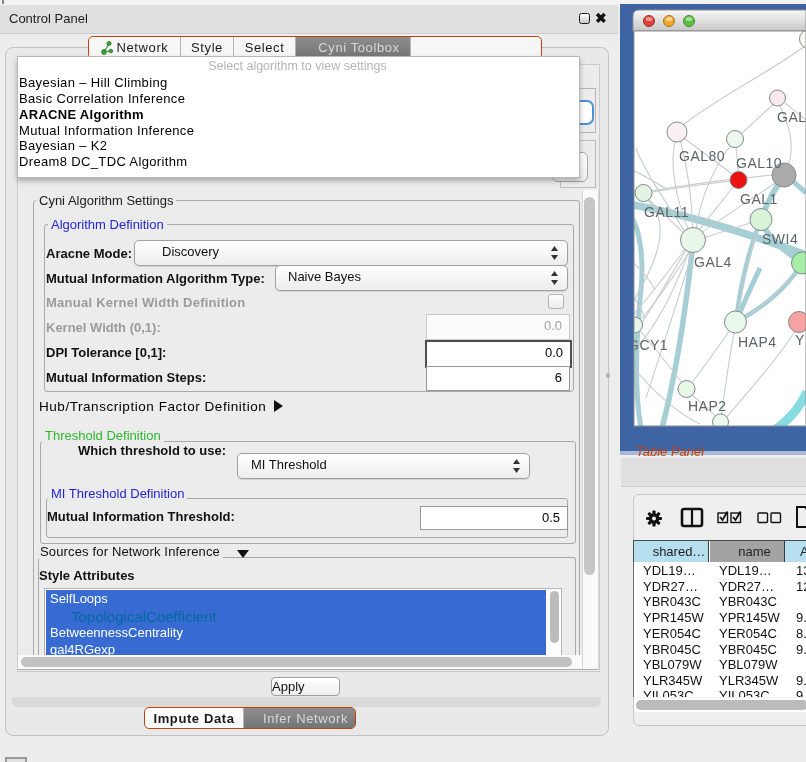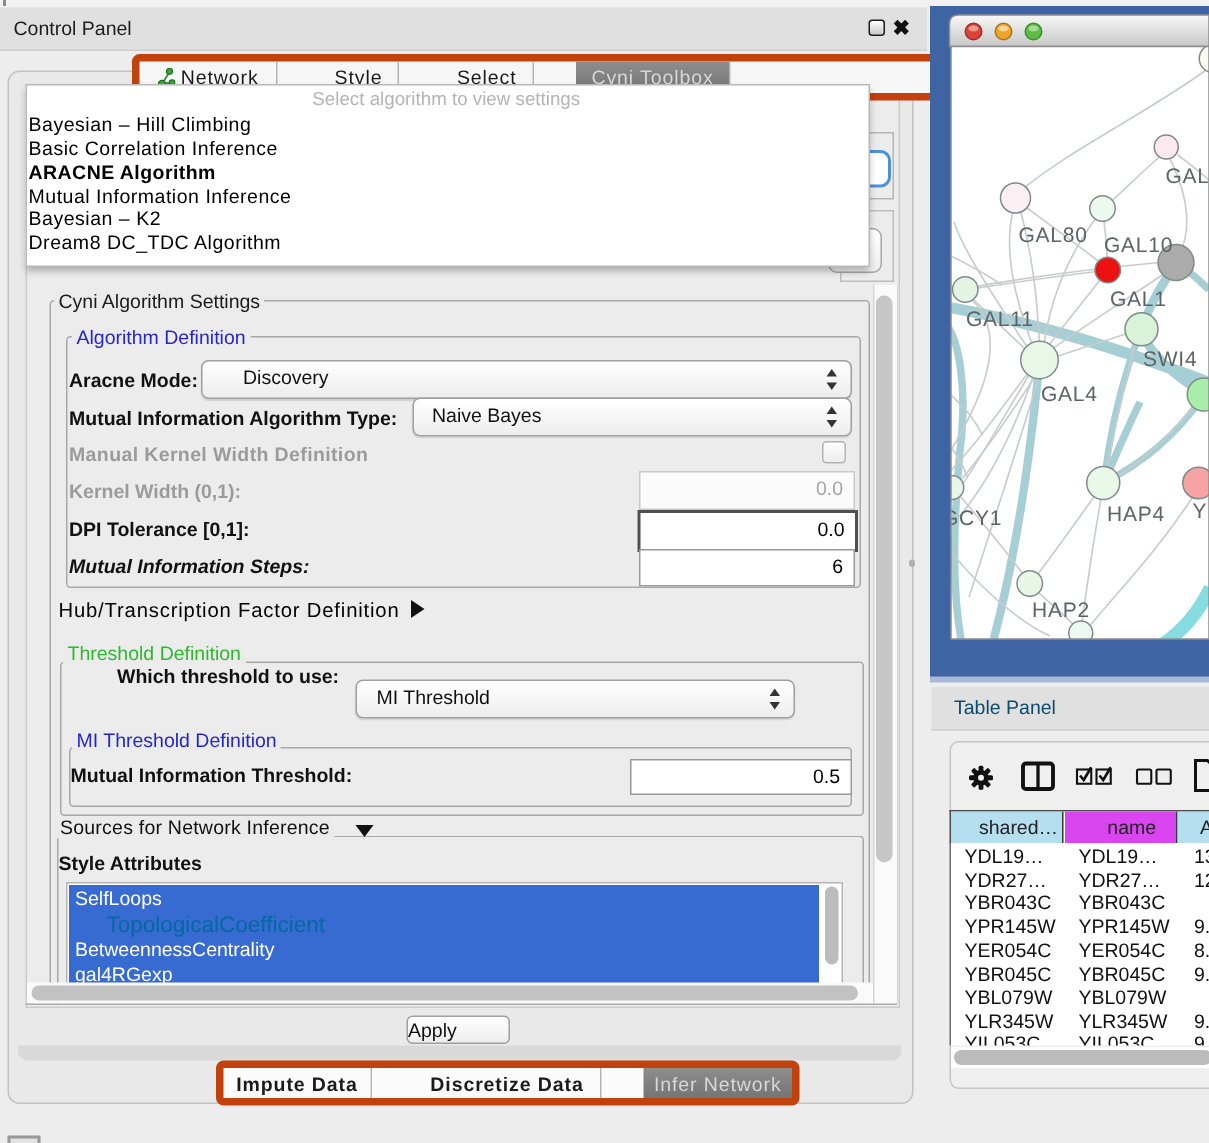--- a/index.html
+++ b/index.html
@@ -10,26 +10,26 @@
   .lbl{position:absolute;font-size:13px;color:#000000;white-space:nowrap;}
   .blbl{position:absolute;font-size:13px;font-weight:bold;color:#111;white-space:nowrap;}
   .glbl{position:absolute;font-size:13px;font-weight:bold;color:#9b9b9b;white-space:nowrap;}
   .group{position:absolute;border:1px solid #a8a8a8;border-radius:3px;}
   .gtitle{position:absolute;font-size:13px;background:#ebebeb;padding:0 3px;white-space:nowrap;}
   .combo{position:absolute;background:linear-gradient(#ffffff,#ededed);
          border:1px solid #a0a0a0;border-radius:5px;box-shadow:0 1px 1px rgba(0,0,0,0.12);}
   .combo .ctext{position:absolute;left:12px;top:3px;font-size:13px;color:#111;}
   .field{position:absolute;background:#fff;border:1px solid #989898;
          font-size:13px;text-align:right;line-height:22px;padding-right:7px;color:#000;}
-  .seg{position:absolute;display:flex;background:#f6f6f6;border:5px solid #c2410c;
-       border-radius:5px;overflow:hidden;gap:28px;}
+  .seg{position:absolute;display:flex;background:#f6f6f6;border:1px solid #c2410c;
+       border-radius:5px;overflow:hidden;}
   .seg .s{font-size:13px;letter-spacing:0.6px;color:#1a1a1a;display:flex;align-items:center;justify-content:center;
           border-right:1px solid #b5b5b5;}
   .seg .s:last-child{border-right:none;}
-  .seg .sel{background:linear-gradient(#8d8d8d,#757575);color:#d8d8d8;}
+  .seg .sel{background:linear-gradient(#8d8d8d,#757575);color:#d8d8d8;padding-left:12px;}
 </style>
 </head>
 <body>
 
 <div class="abs" style="left:0;top:0;width:806px;height:5px;background:#f2f2f2;"></div>
 <div class="abs" style="left:2px;top:0;width:2px;height:4px;background:#8a8a8a;"></div>
 
 <div class="abs" style="left:0;top:5px;width:618px;height:28px;background:#e0e0e0;border-bottom:1px solid #cdcdcd;"></div>
 <div class="abs" style="left:9px;top:11px;font-size:13px;color:#1c1c1c;">Control Panel</div>
 <div class="abs" style="left:579px;top:13px;width:9px;height:9px;border:1.8px solid #1c1c1c;border-radius:2.5px;background:linear-gradient(#fff,#c9c9c9);"></div>
@@ -99,21 +99,21 @@
 
 <div class="glbl" style="left:46px;top:295px;letter-spacing:0.25px;">Manual Kernel Width Definition</div>
 <div class="abs" style="left:548px;top:294px;width:14px;height:13px;border:1px solid #b3b3b3;border-radius:3px;background:linear-gradient(#fdfdfd,#ededed);"></div>
 
 <div class="glbl" style="left:46px;top:320px;">Kernel Width (0,1):</div>
 <div class="field" style="left:426px;top:314px;width:135px;height:24px;border:1px solid #c9c9c9;color:#a3a3a3;background:#fbfbfb;">0.0</div>
 
 <div class="blbl" style="left:46px;top:345px;">DPI Tolerance [0,1]:</div>
 <div class="field" style="left:425px;top:340px;width:136px;height:24px;border:2px solid #4f4f4f;line-height:21px;">0.0</div>
 
-<div class="blbl" style="left:46px;top:370px;font-style:italic;">Mutual Information Steps:</div>
+<div class="blbl" style="left:46px;top:370px;">Mutual Information Steps:</div>
 <div class="field" style="left:426px;top:366px;width:135px;height:23px;">6</div>
 
 <div class="lbl" style="left:39px;top:399px;font-size:13.5px;letter-spacing:0.55px;">Hub/Transcription Factor Definition</div>
 <svg class="abs" style="left:272px;top:399px;" width="12" height="14" viewBox="0 0 12 14">
     <path d="M2 1 L11 7 L2 13 Z" fill="#111"></path>
   </svg>
 
 <div class="group" style="left:40px;top:441px;width:534px;height:101px;"></div>
 <div class="gtitle" style="left:42px;top:428px;color:#2eb82e;">Threshold Definition</div>
 
@@ -151,21 +151,20 @@
 <div class="abs" style="left:18px;top:655px;width:564px;height:14px;background:#fafafa;"></div>
 <div class="abs" style="left:21px;top:657px;width:551px;height:10px;background:#c2c2c2;border-radius:5px;"></div>
 <div class="abs" style="left:17px;top:669px;width:581px;height:1px;background:#adadad;"></div>
 
 <div class="abs" style="left:271px;top:677px;width:67px;height:17px;background:linear-gradient(#ffffff,#ededed);border:1px solid #9f9f9f;border-radius:4px;font-size:13px;line-height:17px;color:#111;">Apply</div>
 
 <div class="abs" style="left:12px;top:697px;width:589px;height:10px;background:#d9d9d9;border-radius:0 0 6px 6px;"></div>
 
 <div class="seg" style="left:144px;top:707px;height:20px;background:#fbfbfb;">
   <div class="s" style="width:98px;font-weight:bold;">Impute Data</div>
-  <div class="s" style="width:124px;font-weight:bold;">Discretize Data</div>
   <div class="s sel" style="width:99px;font-weight:normal;">Infer Network</div>
 </div>
 
 <div class="abs" style="left:5px;top:757px;width:18px;height:10px;border:2px solid #999;background:#e2e2e2;"></div>
 
 <svg class="abs" style="left:620px;top:0;" width="186" height="462" viewBox="620 0 186 462">
 
   <rect x="620" y="4" width="186" height="450" fill="#3e64a4"></rect>
   <rect x="620" y="451" width="186" height="4" fill="#a9b8d4"></rect>
 
@@ -267,21 +266,21 @@
       <text x="628" y="350">GCY1</text>
       <text x="738" y="347">HAP4</text>
       <text x="795" y="345">Y</text>
       <text x="688" y="411">HAP2</text>
     </g>
   </g>
   <rect x="634" y="31" width="172" height="395" fill="none" stroke="#8d8d8d" stroke-width="1"></rect>
 </svg>
 
 <div class="abs" style="left:621px;top:458px;width:185px;height:28px;background:#e0e0e0;border-bottom:1px solid #cdcdcd;"></div>
-<div class="abs" style="left:636px;top:464px;font-size:13px;color:#0c4a6e;">Table Panel</div>
+<div class="abs" style="left:636px;top:444px;font-size:13px;color:#c2410c;font-style:italic;">Table Panel</div>
 
 <div class="abs" style="left:633px;top:494px;width:180px;height:230px;background:#efefef;border:1px solid #c5c5c5;border-radius:6px;"></div>
 
 <svg class="abs" style="left:633px;top:494px;" width="173" height="45" viewBox="0 0 173 45">
   <g fill="#111">
     <g transform="translate(21,24.5)">
       <circle r="5.2"></circle>
       <g>
         <rect x="-1.6" y="-8" width="3.2" height="16" rx="1"></rect>
         <rect x="-1.6" y="-8" width="3.2" height="16" rx="1" transform="rotate(45)"></rect>
@@ -299,21 +298,21 @@
       <path d="M100 23 L102.5 26 L107.5 17.5" stroke-width="1.8"></path>
       <rect x="125" y="19" width="9.5" height="9.5" rx="1"></rect>
       <rect x="138" y="19" width="9.5" height="9.5" rx="1"></rect>
       <path d="M164 13 h8 l6 6 v14 h-14 z" stroke-width="2"></path>
     </g>
   </g>
 </svg>
 
 <div class="abs" style="left:633px;top:540px;width:173px;height:22px;background:#fff;overflow:hidden;font-size:13px;border-top:1px solid #4a4a4a;border-left:1px solid #4a4a4a;">
   <div style="position:absolute;left:0;top:0;width:74px;height:22px;background:#b5dfee;border-right:1.5px solid #3a3a3a;text-align:center;text-indent:16px;line-height:21px;color:#222;">shared…</div>
-  <div style="position:absolute;left:75.5px;top:0;width:74px;height:22px;background:#d946ef;border-right:1.5px solid #3a3a3a;text-align:center;text-indent:16px;line-height:21px;color:#222;">name</div>
+  <div style="position:absolute;left:75.5px;top:0;width:74px;height:22px;background:#a3a3a3;border-right:1.5px solid #3a3a3a;text-align:center;text-indent:16px;line-height:21px;color:#222;">name</div>
   <div style="position:absolute;left:151px;top:0;width:22px;height:22px;background:#b5dfee;line-height:21px;color:#222;padding-left:15px;">A</div>
 </div>
 <div class="abs" style="left:633px;top:562px;width:173px;height:135px;background:#fff;border-left:1px solid #6a6a6a;overflow:hidden;font-size:13px;color:#111;">
   <div style="position:absolute;left:9px;top:1px;">YDL19…</div>
     <div style="position:absolute;left:85px;top:1px;">YDL19…</div>
     <div style="position:absolute;left:162px;top:1px;">13</div>
   <div style="position:absolute;left:9px;top:17px;">YDR27…</div>
     <div style="position:absolute;left:85px;top:17px;">YDR27…</div>
     <div style="position:absolute;left:162px;top:17px;">12</div>
   <div style="position:absolute;left:9px;top:32px;">YBR043C</div>

